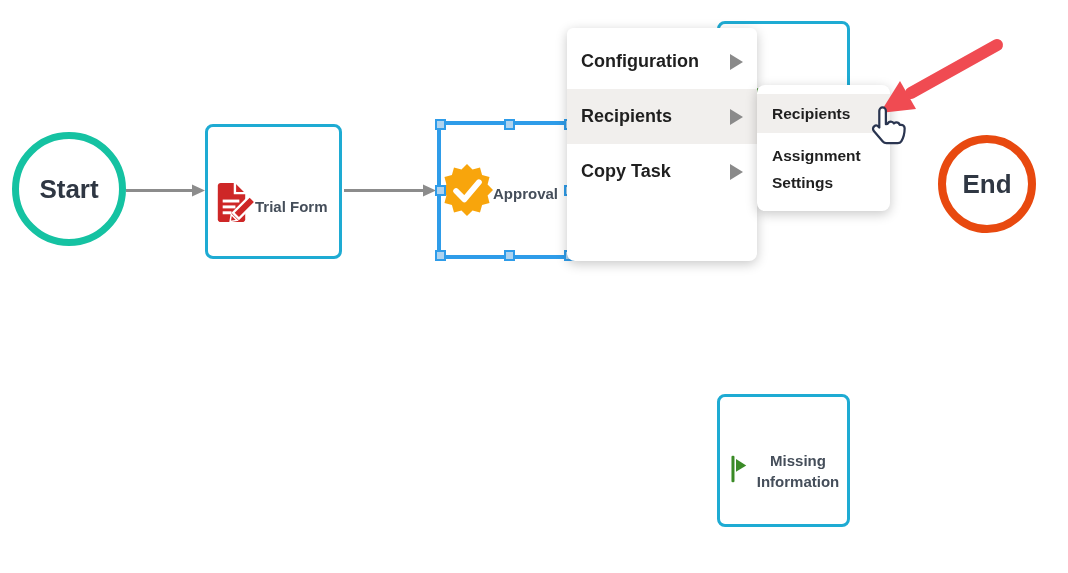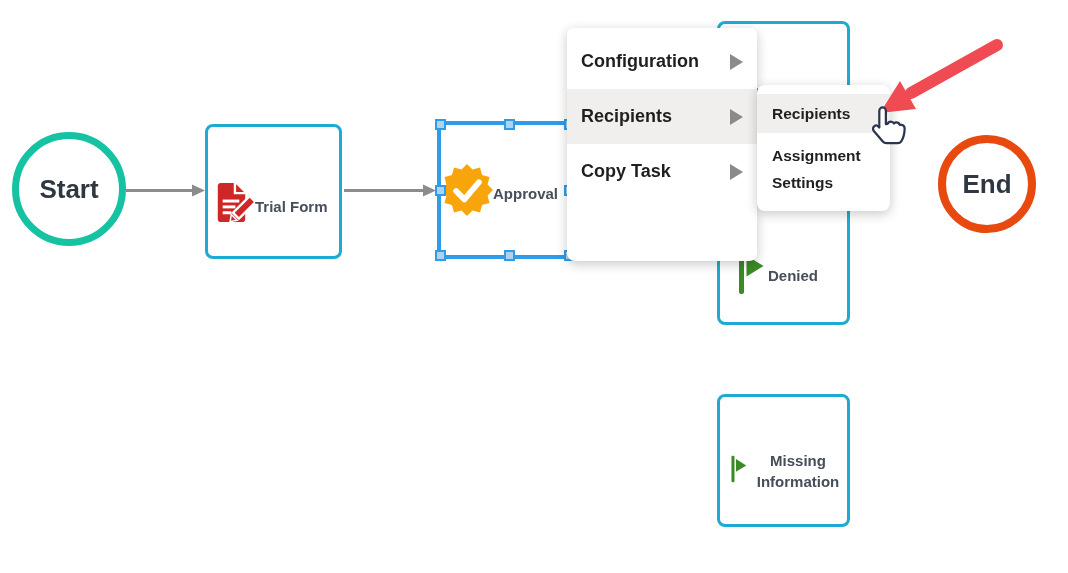--- a/index.html
+++ b/index.html
@@ -131,27 +131,20 @@
   </div>
 
   <div id="outcome-top-node" class="abs node">
     <svg width="48" height="48" viewBox="0 0 48 48">
       <rect x="19" y="2" width="5" height="44" rx="2" fill="#3a8b26"></rect>
       <path d="M26.5 7.5l17 10.5-17 10.5z" fill="#3a8b26"></path>
     </svg>
     <div class="label"></div>
   </div>
 
-  <div id="denied-node" class="abs node">
-    <svg width="48" height="48" viewBox="0 0 48 48">
-      <rect x="19" y="2" width="5" height="44" rx="2" fill="#3a8b26"></rect>
-      <path d="M26.5 7.5l17 10.5-17 10.5z" fill="#3a8b26"></path>
-    </svg>
-    <div class="label">Denied</div>
-  </div>
 
   <div id="missing-node" class="abs node">
     <svg width="48" height="48" viewBox="0 0 48 48">
       <rect x="19" y="2" width="5" height="44" rx="2" fill="#3a8b26"></rect>
       <path d="M26.5 7.5l17 10.5-17 10.5z" fill="#3a8b26"></path>
     </svg>
     <div class="label">Missing Information</div>
   </div>
 
   <div id="main-menu" class="abs menu">

